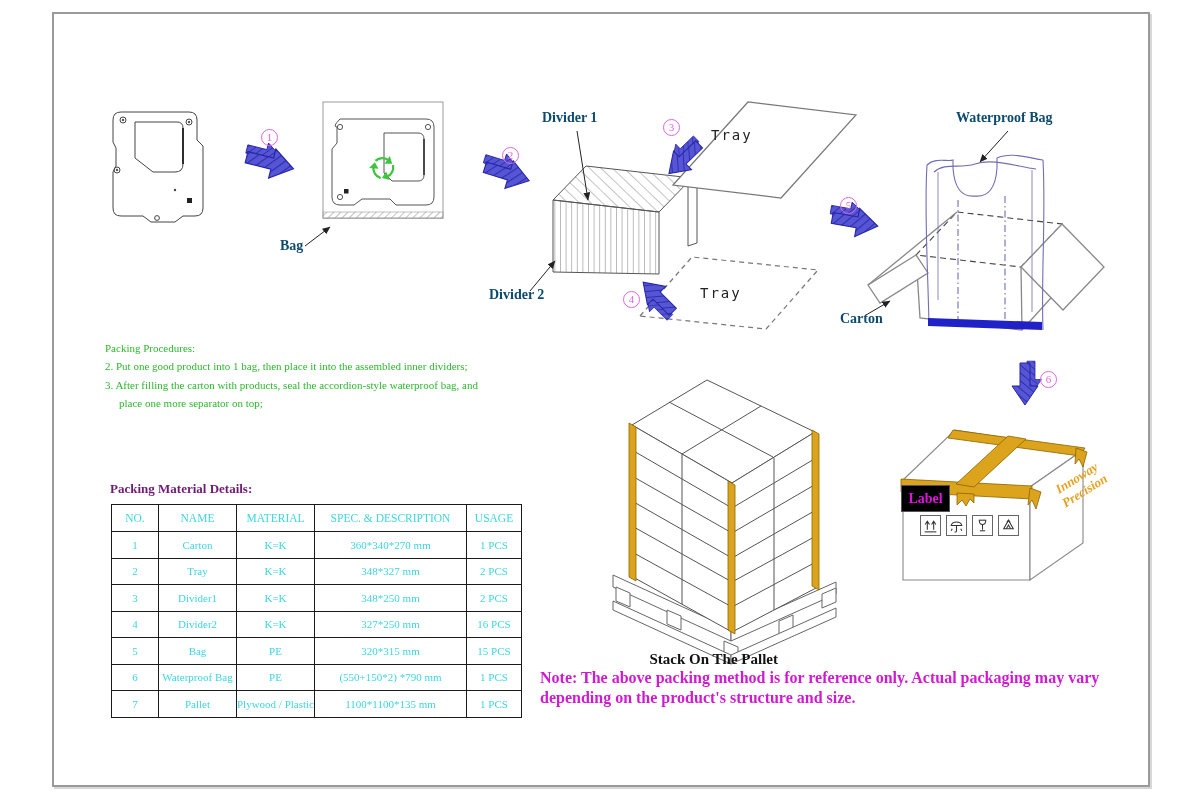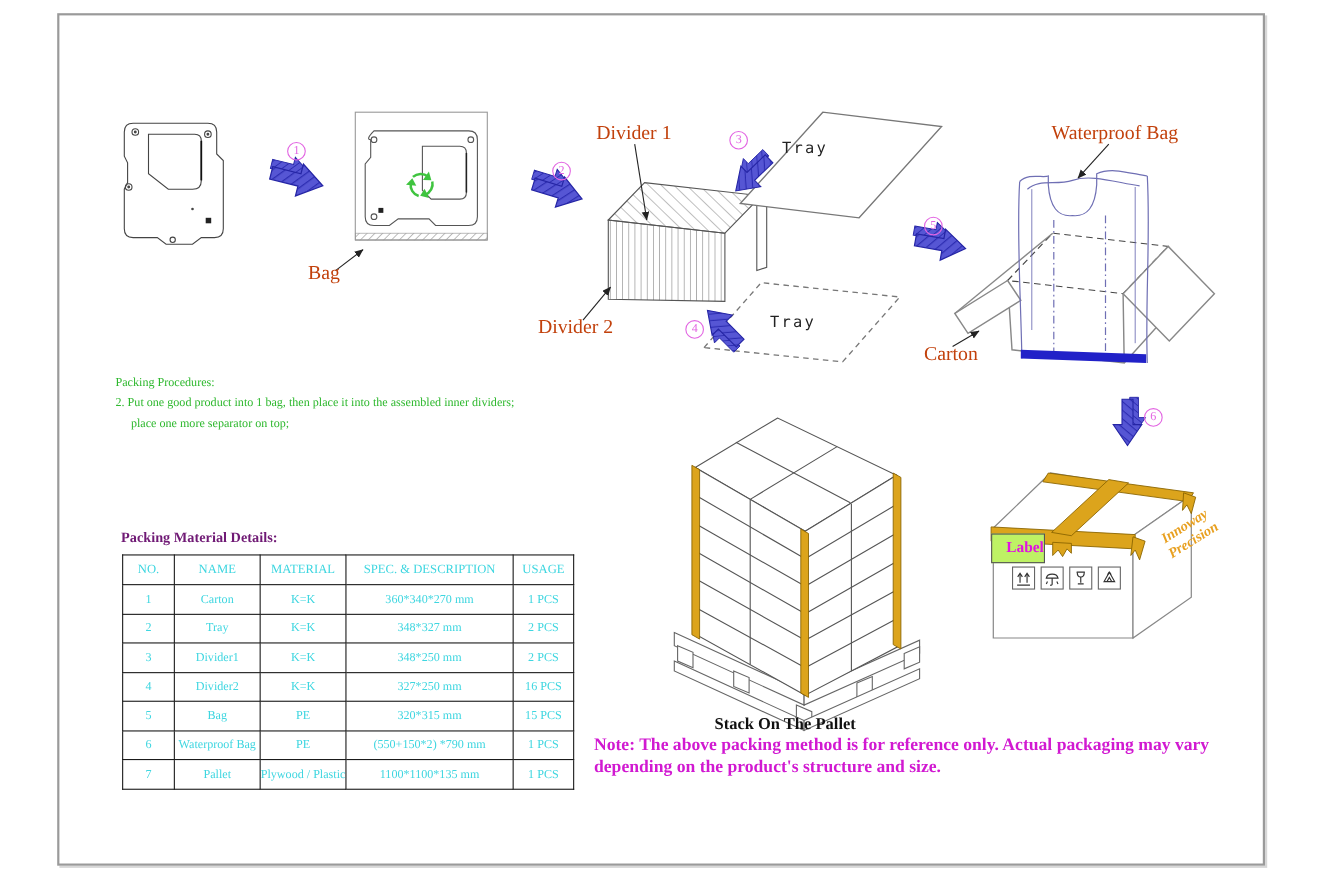--- a/index.html
+++ b/index.html
@@ -2,40 +2,40 @@
 <html><head>
 <meta charset="utf-8">
 <style>
   html,body{margin:0;padding:0;background:#fff;}
   #app{position:relative;width:1200px;height:800px;background:#fff;overflow:hidden;
        font-family:"Liberation Serif",serif;}
   .frame{position:absolute;left:52px;top:12px;width:1094px;height:771px;
          border:2px solid #9a9a9a;box-shadow:2px 2px 0 #d7d7d7;background:#fff;}
   .abs{position:absolute;}
   svg.art{position:absolute;left:0;top:0;pointer-events:none;}
-  .dlabel{font-weight:normal;font-size:18px;color:#c2410c;white-space:nowrap;}
+  .dlabel{font-weight:bold;font-size:14px;color:#0c4a6e;white-space:nowrap;}
   .traylabel{font-family:"DejaVu Sans Mono",monospace;font-size:14px;letter-spacing:2px;
              color:#222;white-space:nowrap;}
   .badge{width:15px;height:15px;border:1px solid #e264e2;border-radius:50%;
          color:#e264e2;font-size:11px;line-height:15px;text-align:center;
          font-family:"Liberation Serif",serif;}
   .proc{font-size:11px;line-height:18.4px;color:#2eb82e;white-space:nowrap;}
   .proc .cont{padding-left:14px;}
   .proc .balance{color:#eda43b;padding-left:8px;}
   .mat-title{font-size:13px;font-weight:bold;color:#701a75;white-space:nowrap;}
   table.mat{border-collapse:collapse;table-layout:fixed;}
   table.mat td,table.mat th{border:1px solid #1a1a1a;color:#3ed6e0;text-align:center;
       font-weight:normal;font-size:11px;padding:0;overflow:hidden;white-space:nowrap;}
   table.mat th{font-size:11.5px;height:26px;}
   table.mat td{height:25.5px;}
   td.small{font-size:8.5px;}
   .note{font-size:16px;font-weight:bold;color:#d119d1;line-height:1.22;}
   .pallet-cap{font-size:15px;font-weight:bold;color:#111;text-align:right;}
-  .label-box{width:47px;height:25px;border:1.3px solid #555;background:#bef264;
-             display:flex;align-items:center;justify-content:flex-end;}
+  .label-box{width:47px;height:25px;border:1.3px solid #555;background:#000000;
+             display:flex;align-items:center;justify-content:center;}
   .label-box span{color:#e012e0;font-weight:bold;font-size:14px;}
   .icons-row{display:flex;gap:5px;}
   .icons-row .icb{width:19px;height:19px;border:1px solid #666;background:#fff;
                   display:flex;align-items:center;justify-content:center;}
   .brand{width:90px;transform:rotate(-32deg);color:#e8a020;font-weight:bold;
          font-style:italic;font-size:13px;line-height:1.15;text-align:center;}
 </style>
 </head>
 <body>
 
@@ -224,20 +224,21 @@
   <div class="abs badge" style="left:261px;top:129px">1</div>
   <div class="abs badge" style="left:502px;top:147px">2</div>
   <div class="abs badge" style="left:663px;top:119px">3</div>
   <div class="abs badge" style="left:623px;top:291px">4</div>
   <div class="abs badge" style="left:840px;top:197px">5</div>
   <div class="abs badge" style="left:1040px;top:371px">6</div>
 
   <div class="abs proc" style="left:105px;top:339px">
     <div>Packing Procedures:</div>
     <div>2. Put one good product into 1 bag, then place it into the assembled inner dividers;</div>
+    <div>3. After filling the carton with products, seal the accordion-style waterproof bag, and</div>
     <div class="cont">place one more separator on top;</div>
   </div>
 
   <div class="abs mat-title" style="left:110px;top:481px">Packing Material Details:</div>
   <table class="mat abs" style="left:111px;top:504px">
     <colgroup>
         <col style="width:47px">
         <col style="width:78px">
         <col style="width:75px">
         <col style="width:152px">

